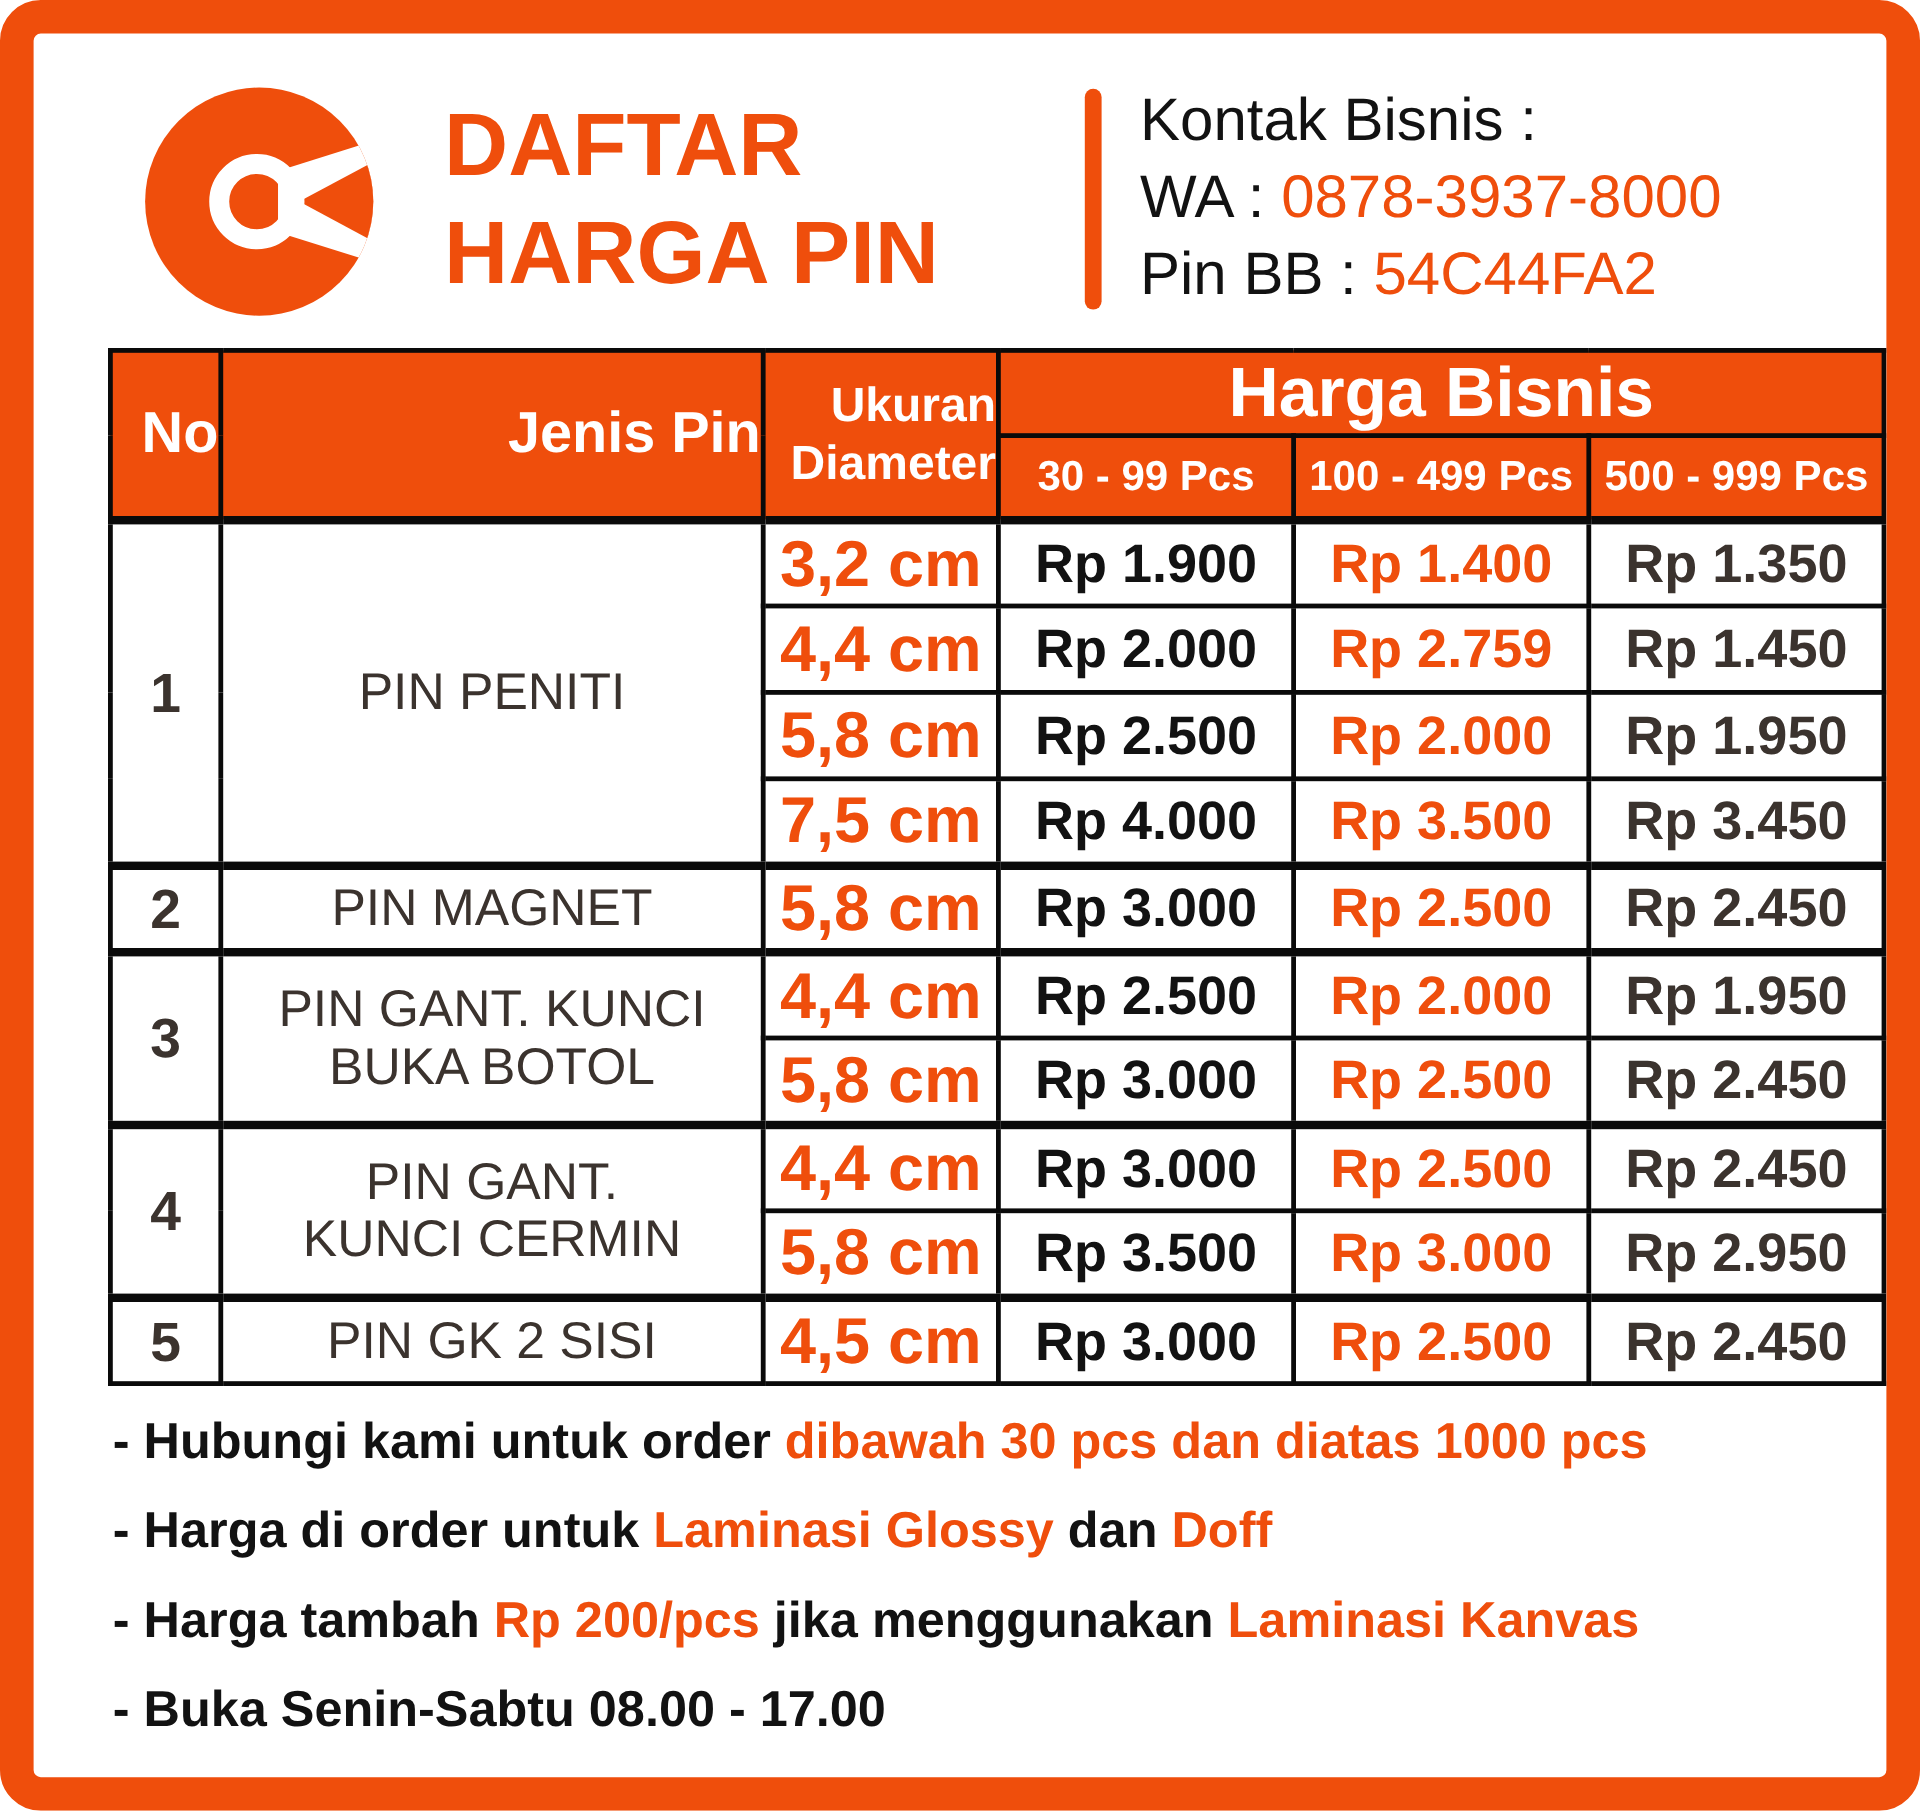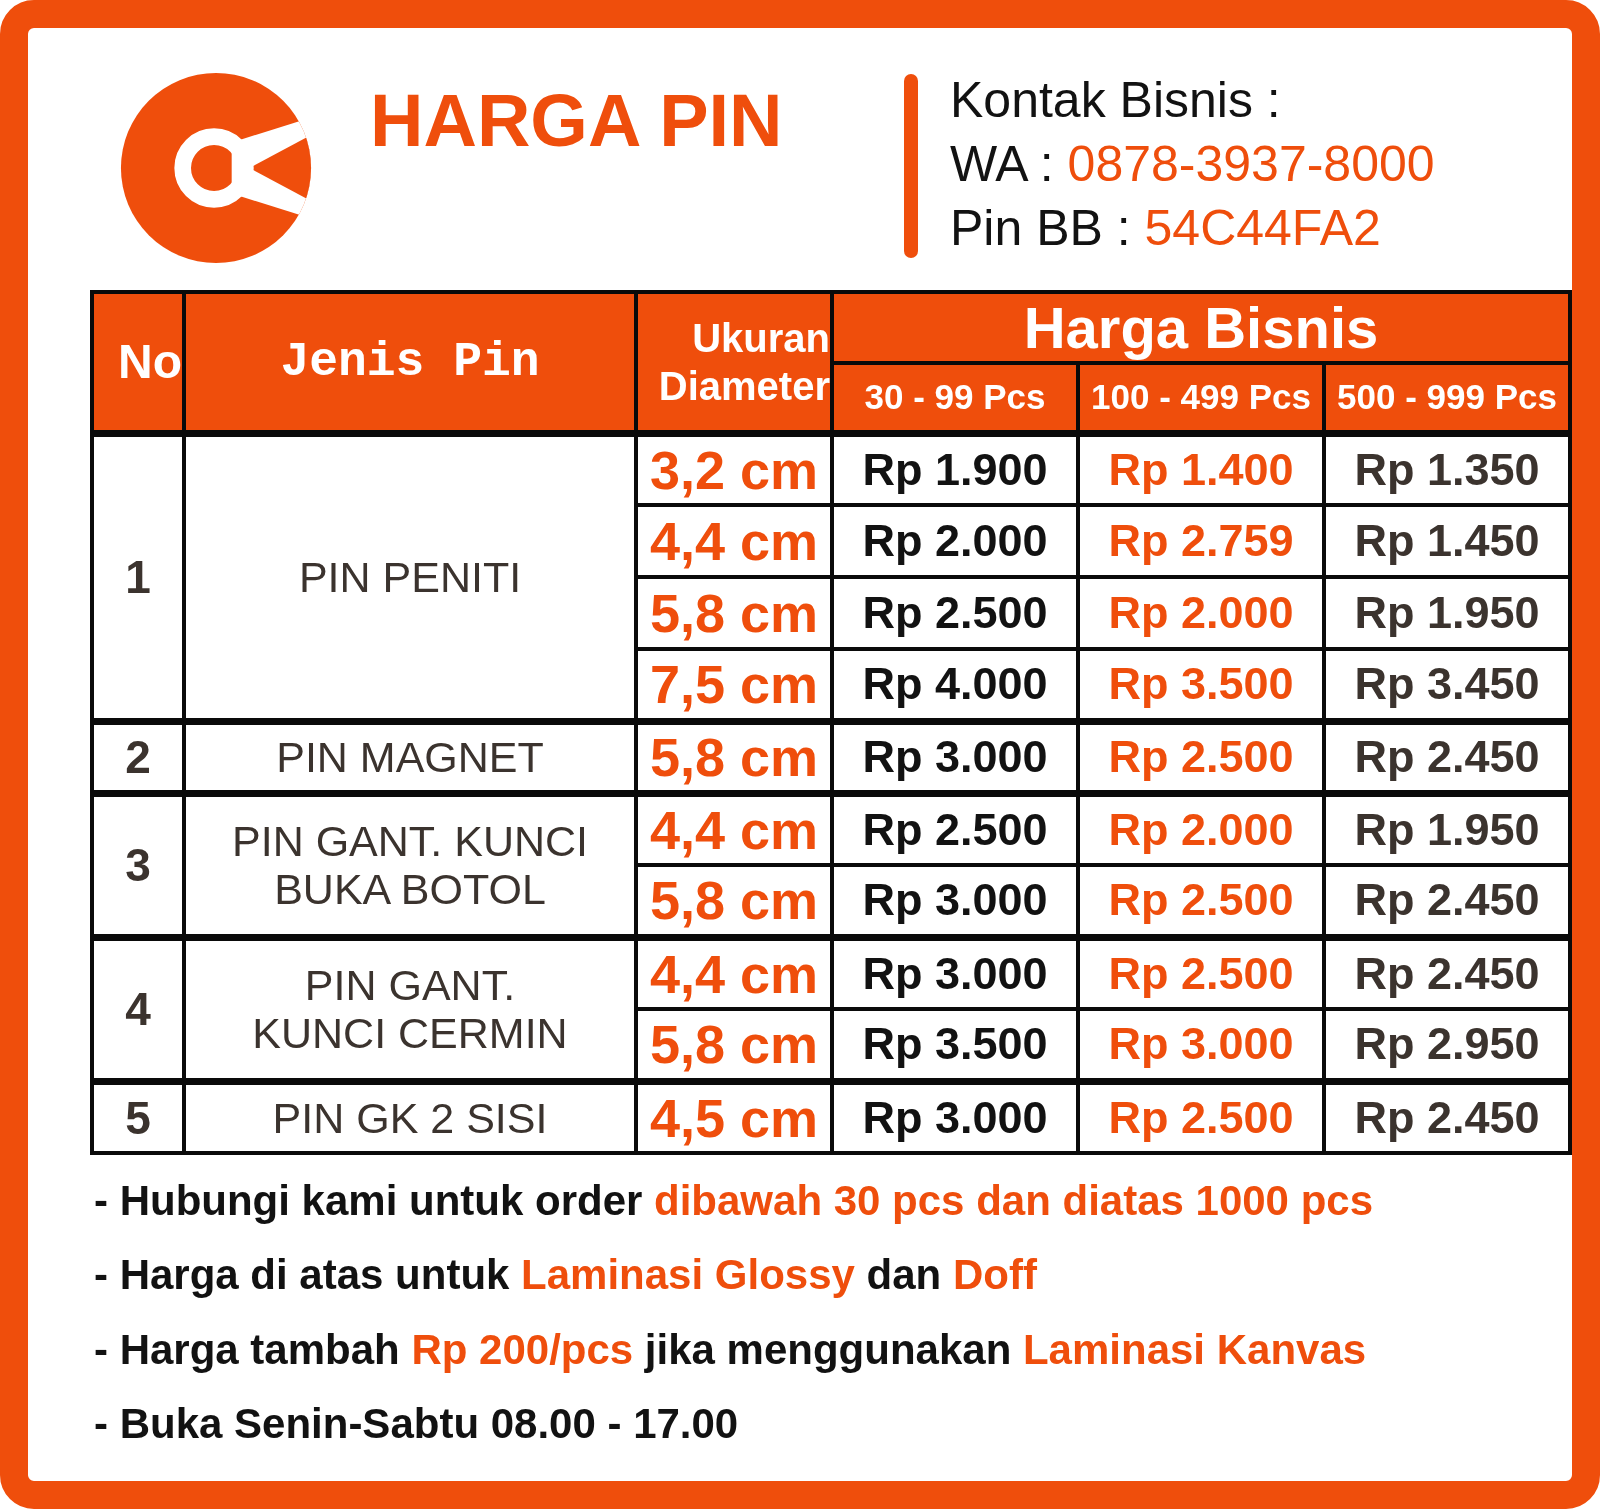--- a/index.html
+++ b/index.html
@@ -58,21 +58,21 @@
     border: 4px solid var(--line);
     padding: 0;
     box-sizing: border-box;
   }
   .price-table thead th {
     background: var(--orange);
     color: #ffffff;
     font-weight: bold;
   }
   .th-no, .th-name { font-size: 48px; text-align: right; }
-  .th-name { text-align: center; padding-left: 22px; font-family: Liberation Mono, monospace; }
+  .th-name { text-align: right; padding-left: 22px; }
   .th-ukuran { font-size: 40px; line-height: 1.2; text-align: right; }
   .th-harga { font-size: 58px; height: 66px; text-align: center; }
   .th-sub { font-size: 35px; height: 70px; }
   .price-table td { height: 72px; background: #ffffff; text-align: center; vertical-align: middle; }
   .no-cell { font-size: 46px; font-weight: bold; color: var(--dark); }
   .name-cell {
     text-align: left; padding-left: 22px;
     font-size: 43px; font-weight: normal; color: var(--dark);
     line-height: 1.12;
   }
@@ -107,20 +107,21 @@
       <circle cx="100" cy="100" r="97" fill="#EF4E0C"></circle>
       <g clip-path="url(#logoClip)">
         <polygon points="116,74 205,46 205,154 116,126" fill="#ffffff"></polygon>
         <polygon points="134,100 205,62 205,138" fill="#EF4E0C"></polygon>
         <circle cx="98" cy="100" r="32" fill="none" stroke="#ffffff" stroke-width="17"></circle>
       </g>
     </svg>
   </div>
 
   <div class="title">
+    <div>DAFTAR</div>
     <div>HARGA PIN</div>
   </div>
 
   <div class="contact-bar"></div>
   <div class="contact">
     <div>Kontak Bisnis :</div>
     <div><span>WA : </span><span class="orange">0878-3937-8000</span></div>
     <div><span>Pin BB : </span><span class="orange">54C44FA2</span></div>
   </div>
 
@@ -230,19 +231,19 @@
           <td class="size-cell">4,5 cm</td>
           <td class="price-cell p0">Rp 3.000</td>
           <td class="price-cell p1">Rp 2.500</td>
           <td class="price-cell p2">Rp 2.450</td>
         </tr>
       </tbody>
   </table>
 
   <div class="notes" id="notes">
       <div class="note-line"><span class="blacktxt">- Hubungi kami untuk order </span><span class="orange">dibawah 30 pcs dan diatas 1000 pcs</span></div>
-      <div class="note-line"><span class="blacktxt">- Harga di atas untuk </span><span class="orange">Laminasi Glossy</span><span class="blacktxt"> dan </span><span class="orange">Doff</span></div>
+      <div class="note-line"><span class="blacktxt">- Harga di order untuk </span><span class="orange">Laminasi Glossy</span><span class="blacktxt"> dan </span><span class="orange">Doff</span></div>
       <div class="note-line"><span class="blacktxt">- Harga tambah </span><span class="orange">Rp 200/pcs</span><span class="blacktxt"> jika menggunakan </span><span class="orange">Laminasi Kanvas</span></div>
       <div class="note-line"><span class="blacktxt">- Buka Senin-Sabtu 08.00 - 17.00</span></div>
       <div class="note-line"><span class="blacktxt">- Email : gudang_pin@yahoo.com</span></div>
     </div>
 
 </div>
 
 </body></html>

